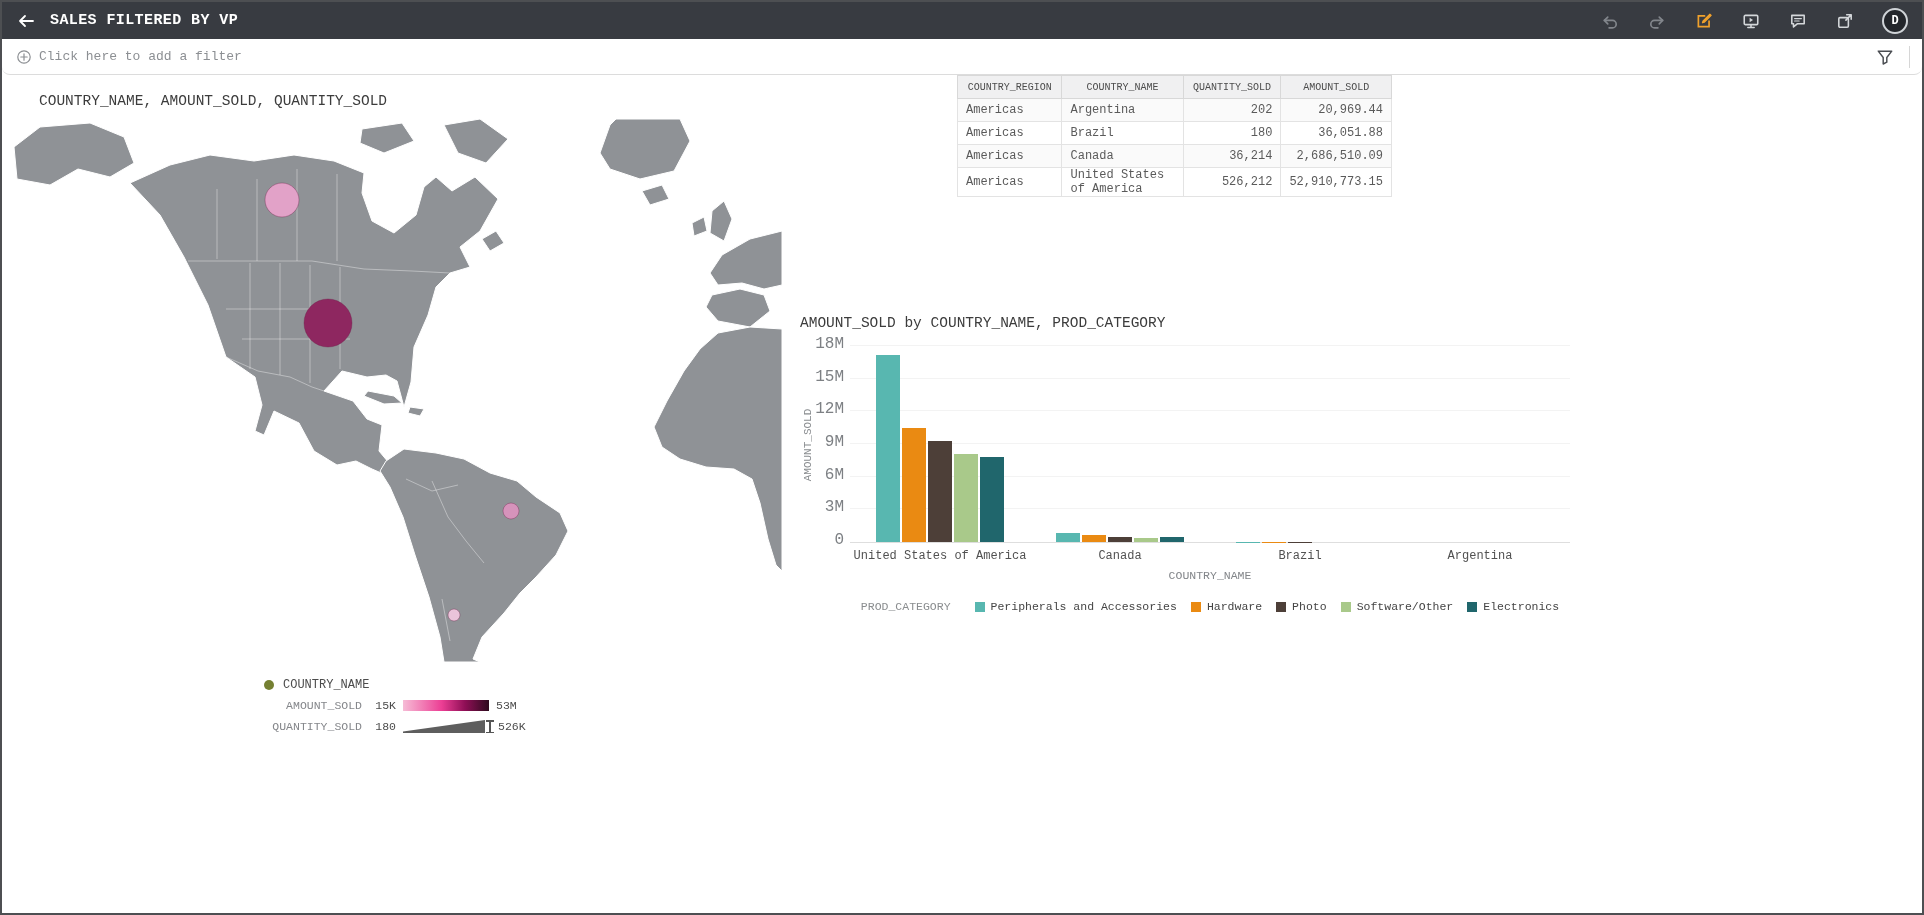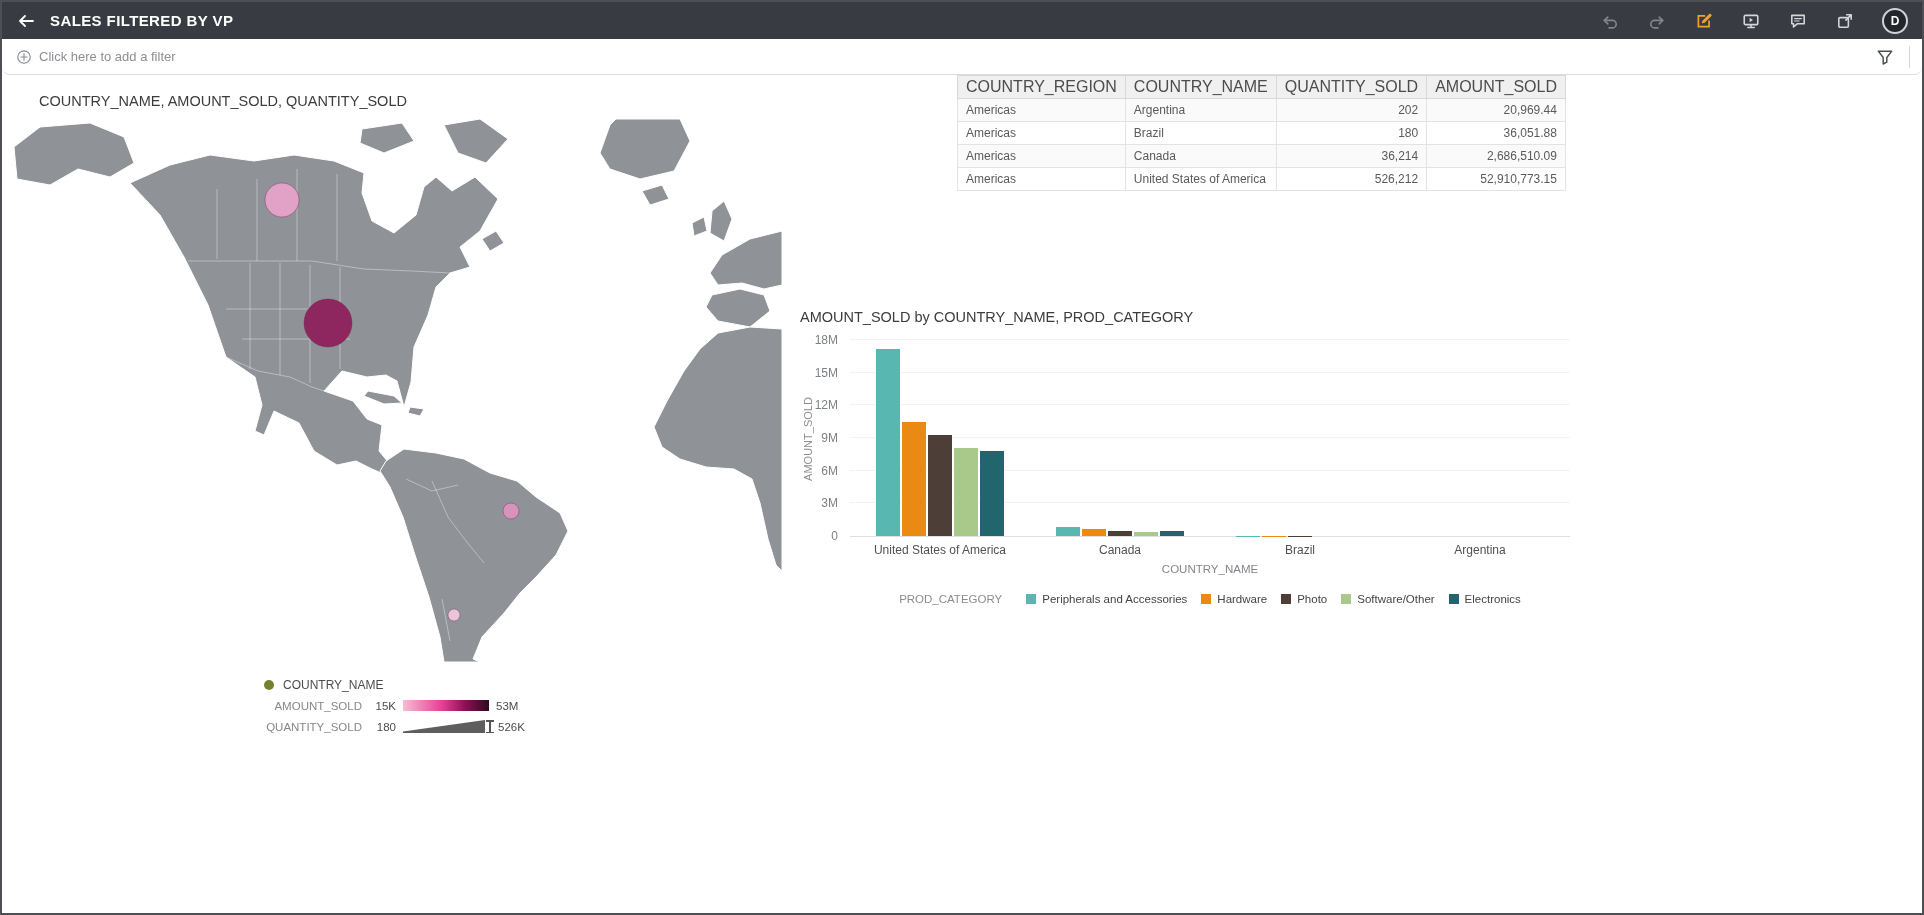--- a/index.html
+++ b/index.html
@@ -1,17 +1,17 @@
 <!DOCTYPE html>
 <html><head>
 <meta charset="utf-8">
 <style>
   * { margin:0; padding:0; box-sizing:border-box; }
   body { font-family:"Liberation Sans", sans-serif; background:#fff; }
-  .page { width:1924px; height:915px; border:2px solid #4d4f52; background:#fff; display:flex; flex-direction:column; overflow:hidden; }
+  .page { width:1924px; height:915px; border:2px solid #4d4f52; background:#fff; display:flex; flex-direction:column; overflow:hidden;font-family:Liberation Mono, monospace; }
 
   
   .topbar { height:37px; background:#383b41; display:flex; align-items:center; padding:0 14px 0 10px; flex:0 0 auto; }
   .back-btn { width:28px; height:28px; display:flex; align-items:center; justify-content:center; cursor:pointer; margin-right:10px; }
   .topbar-title { color:#ffffff; font-size:15px; font-weight:700; letter-spacing:.4px; }
   .topbar-right { margin-left:auto; display:flex; align-items:center; gap:27px; }
   .tb-icon { width:20px; height:20px; display:flex; align-items:center; justify-content:center; cursor:pointer; }
   .avatar { width:26px; height:26px; border-radius:50%; background:#23262b; border:2px solid #cfd3d7; color:#fff; font-size:12px; font-weight:700; display:flex; align-items:center; justify-content:center; cursor:pointer; }
 
   
@@ -42,35 +42,35 @@
   .lbar { width:86px; height:11px; }
   .wedge { width:82px; height:13px; background:#5e5e5e; clip-path:polygon(0 88%, 100% 0, 100% 100%, 0 100%); }
   .lmax { margin-left:7px; color:#4c4c4c; }
   .ibeam { display:inline-block; width:2px; height:13px; background:#555; position:relative; margin-left:4px; flex:0 0 auto; }
   .ibeam::before, .ibeam::after { content:""; position:absolute; left:-3px; width:8px; height:1.5px; background:#555; }
   .ibeam::before { top:0; } .ibeam::after { bottom:0; }
 
   
   .table-wrap { margin-left:157px; width:435px; }
   table.data { border-collapse:collapse; width:100%; font-size:12px; color:#5a5a5a; }
-  table.data th { background:#f0f0f1; border:1px solid #d8d8d8; font-weight:400; color:#4c4c4c; font-size:16px; height:23px; padding:0 8px; text-align:center;margin-left:44px; }
+  table.data th { background:#f0f0f1; border:1px solid #d8d8d8; font-weight:400; color:#4c4c4c; font-size:10px; height:23px; padding:0 8px; text-align:center;margin-left:44px; }
   table.data td { border:1px solid #e3e3e3; height:23px; padding:0 8px; background:#fff; }
   table.data tr:nth-child(odd) td { background:#fafafa; }
   table.data td.num { text-align:right; }
   table.data th:nth-child(1){ width:106px; } table.data th:nth-child(2){ width:135px; }
   table.data th:nth-child(3){ width:99px; } table.data th:nth-child(4){ width:95px; }
 
   
   .bar-viz { margin-top:101px; }
   .bar-viz .viz-title { margin-top:118px; margin-bottom:16px; }
   .chart-wrap { display:flex; }
   .y-axis-label { width:16px; display:flex; align-items:center; justify-content:center; }
   .y-axis-label span { transform:rotate(-90deg); white-space:nowrap; font-size:11px; color:#8a8d90; }
   .y-ticks { width:34px; position:relative; height:196px; }
-  .ytick { position:absolute; right:12px; font-size:12px; color:#7d8084; }
+  .ytick { position:absolute; right:6px; font-size:16px; color:#7d8084; }
   .plot { flex:1; height:196px; position:relative; display:flex; border-bottom:1px solid #dedede; }
   .gridline { position:absolute; left:0; right:0; height:1px; background:#f3f3f3; }
   .bar-group { flex:1; display:flex; align-items:flex-end; justify-content:center; gap:2px; position:relative; z-index:1; }
   .bar { width:24px; }
   .x-cats { display:flex; margin-left:50px; margin-top:6px; }
   .xcat { flex:1; text-align:center; font-size:12px; color:#515151; }
   .x-axis-label { text-align:center; margin-left:50px; margin-top:6px; font-size:11.5px; color:#83868a; }
   .chart-legend { display:flex; align-items:center; justify-content:center; margin-left:50px; margin-top:18px; gap:14px; font-size:11.5px; }
   .legend-title { color:#8a8d8f; margin-right:10px; }
   .legend-item { display:flex; align-items:center; gap:6px; color:#454545; cursor:pointer; }

